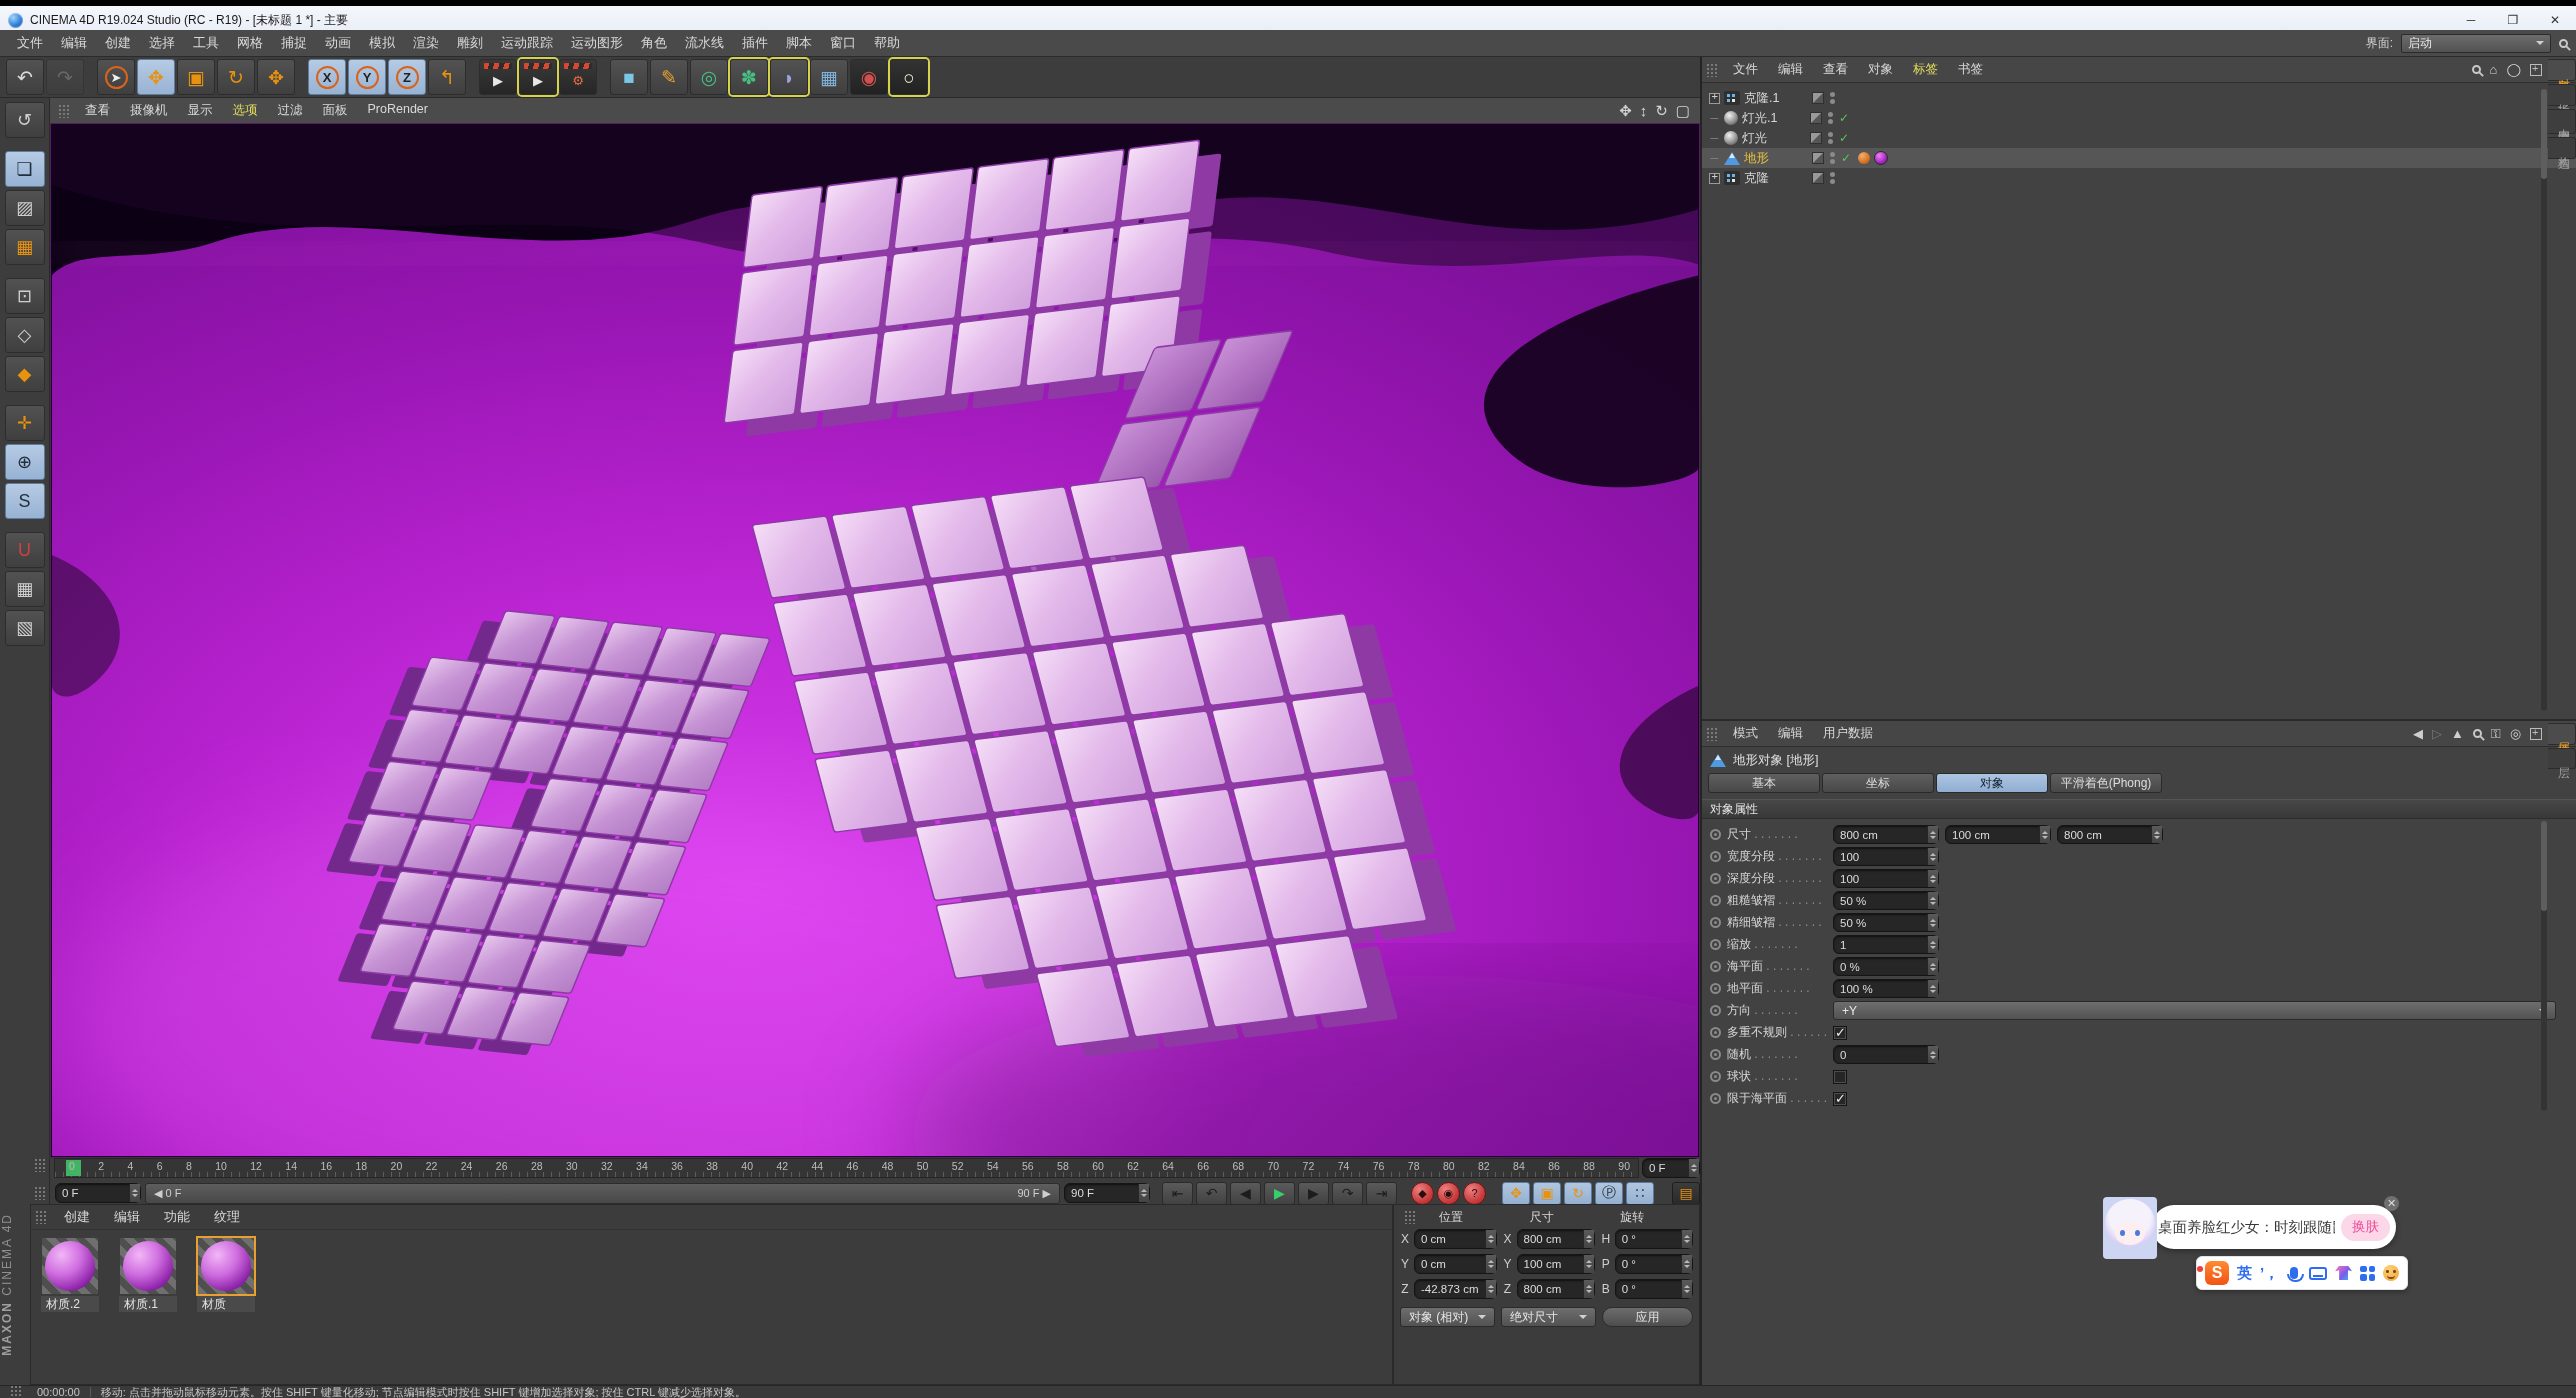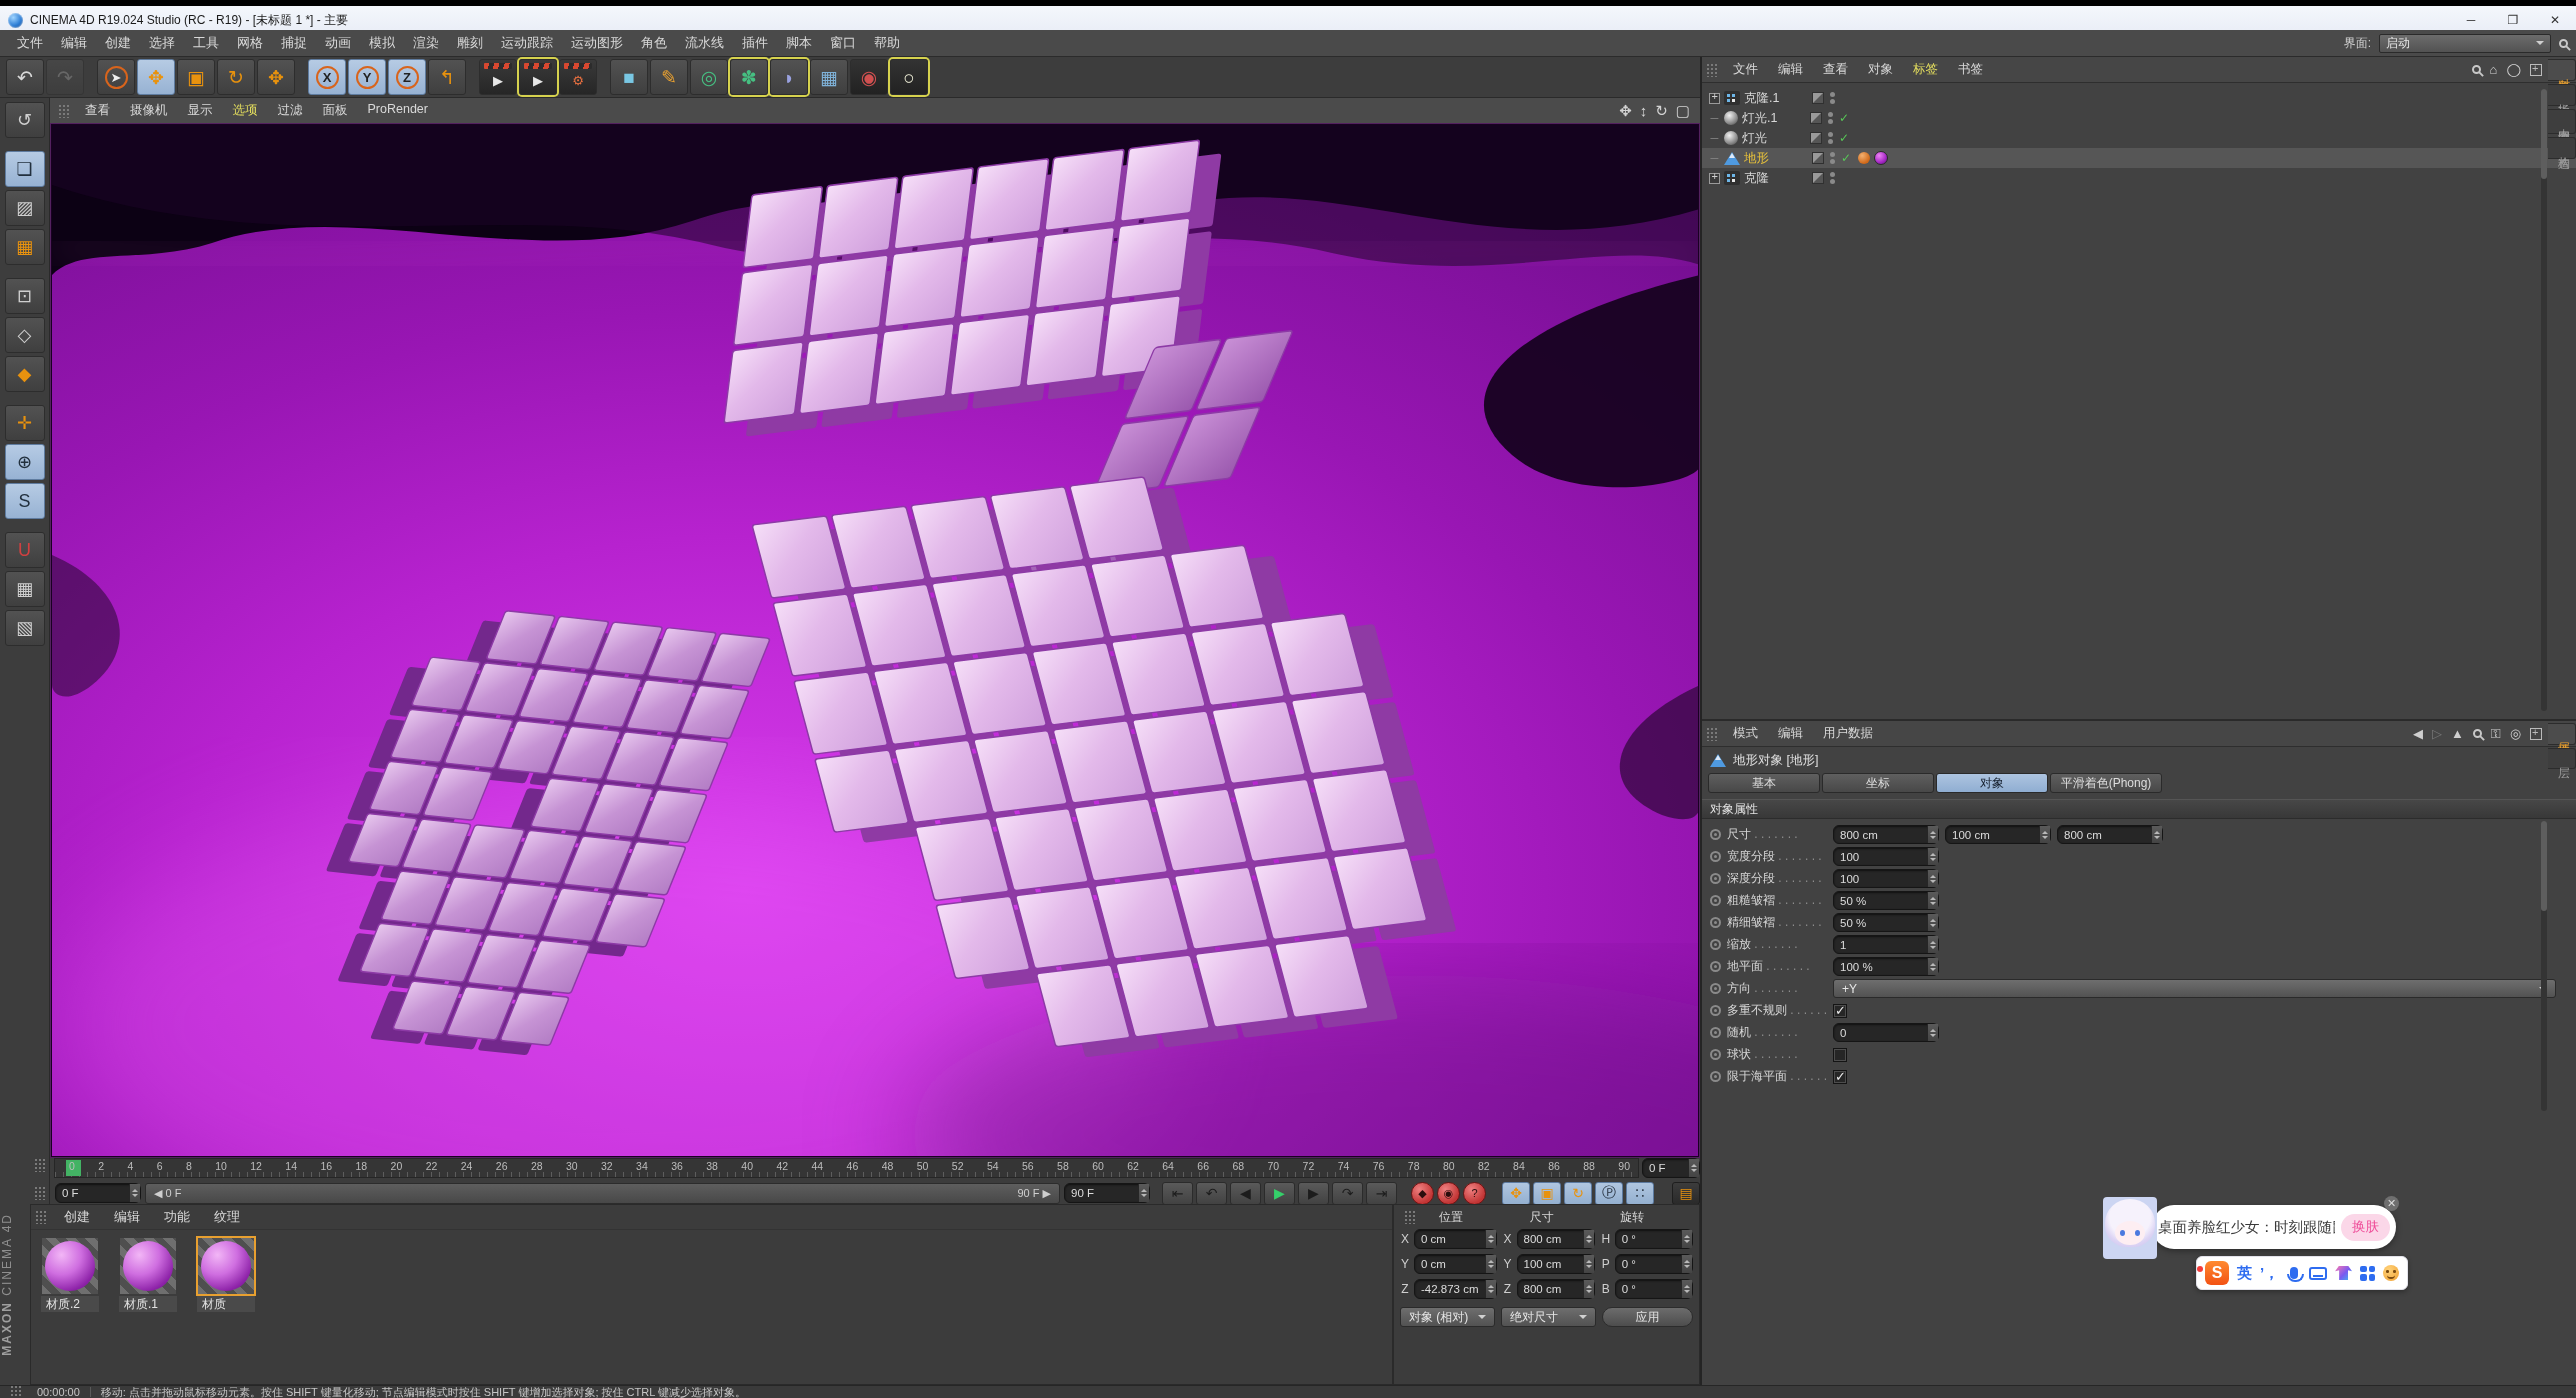--- a/index.html
+++ b/index.html
@@ -15,21 +15,21 @@
             background:radial-gradient(circle at 35% 30%,#9fd4ff,#2f7fd6 55%,#0d3f86);box-shadow:inset 0 0 2px #fff;}
   .win-controls{margin-left:auto;display:flex;height:100%;}
   .win-btn{width:42px;height:100%;display:flex;align-items:center;justify-content:center;font-size:12px;color:#333;}
   
   .menubar{position:absolute;left:0;top:30px;width:2576px;height:27px;background:#4a4a4a;border-bottom:1px solid #2b2b2b;
            display:flex;align-items:center;padding:0 8px;font-size:13px;}
   .menu-items{display:flex;}
   .menu-item{padding:0 9px;color:#d9d9d9;white-space:nowrap;}
   .menubar-right{margin-left:auto;display:flex;align-items:center;gap:8px;}
   .iface-label{color:#cfcfcf;font-size:12px;}
-  .iface-select{width:172px;height:19px;background:linear-gradient(#6c6c6c,#525252);border:1px solid #2a2a2a;border-radius:2px;
+  .iface-select{width:150px;height:19px;background:linear-gradient(#6c6c6c,#525252);border:1px solid #2a2a2a;border-radius:2px;
                 display:flex;align-items:center;justify-content:space-between;padding:0 6px;font-size:12px;color:#e8e8e8;}
   .iface-select::after{content:"";border:4px solid transparent;border-top-color:#cfcfcf;margin-top:4px;}
   .mag{width:9px;height:9px;border:2px solid #c8c8c8;border-radius:50%;position:relative;display:inline-block;}
   .mag::after{content:"";position:absolute;width:6px;height:2px;background:#c8c8c8;transform:rotate(45deg);right:-5px;bottom:-3px;}
 
   
   .main-toolbar{position:absolute;left:0;top:57px;width:1700px;height:41px;background:#3d3d3d;border-bottom:1px solid #2a2a2a;
                 display:flex;align-items:center;padding-left:6px;gap:2px;}
   .tb{position:relative;width:38px;height:36px;background:linear-gradient(#525252,#3f3f3f);border:1px solid #2d2d2d;border-radius:3px;
       display:flex;align-items:center;justify-content:center;flex:0 0 auto;}
@@ -1173,20 +1173,28 @@
         <div class="am-row">
           <span class="keyc"></span>
           <span class="am-label">缩放</span>
           <span class="field">
               <i>1</i>
               <b class="spin"></b>
             </span>
         </div>
         <div class="am-row">
           <span class="keyc"></span>
+          <span class="am-label">海平面</span>
+          <span class="field">
+              <i>0 %</i>
+              <b class="spin"></b>
+            </span>
+        </div>
+        <div class="am-row">
+          <span class="keyc"></span>
           <span class="am-label">地平面</span>
           <span class="field">
               <i>100 %</i>
               <b class="spin"></b>
             </span>
         </div>
         <div class="am-row">
           <span class="keyc"></span>
           <span class="am-label">方向</span>
           <span class="dd wide">

